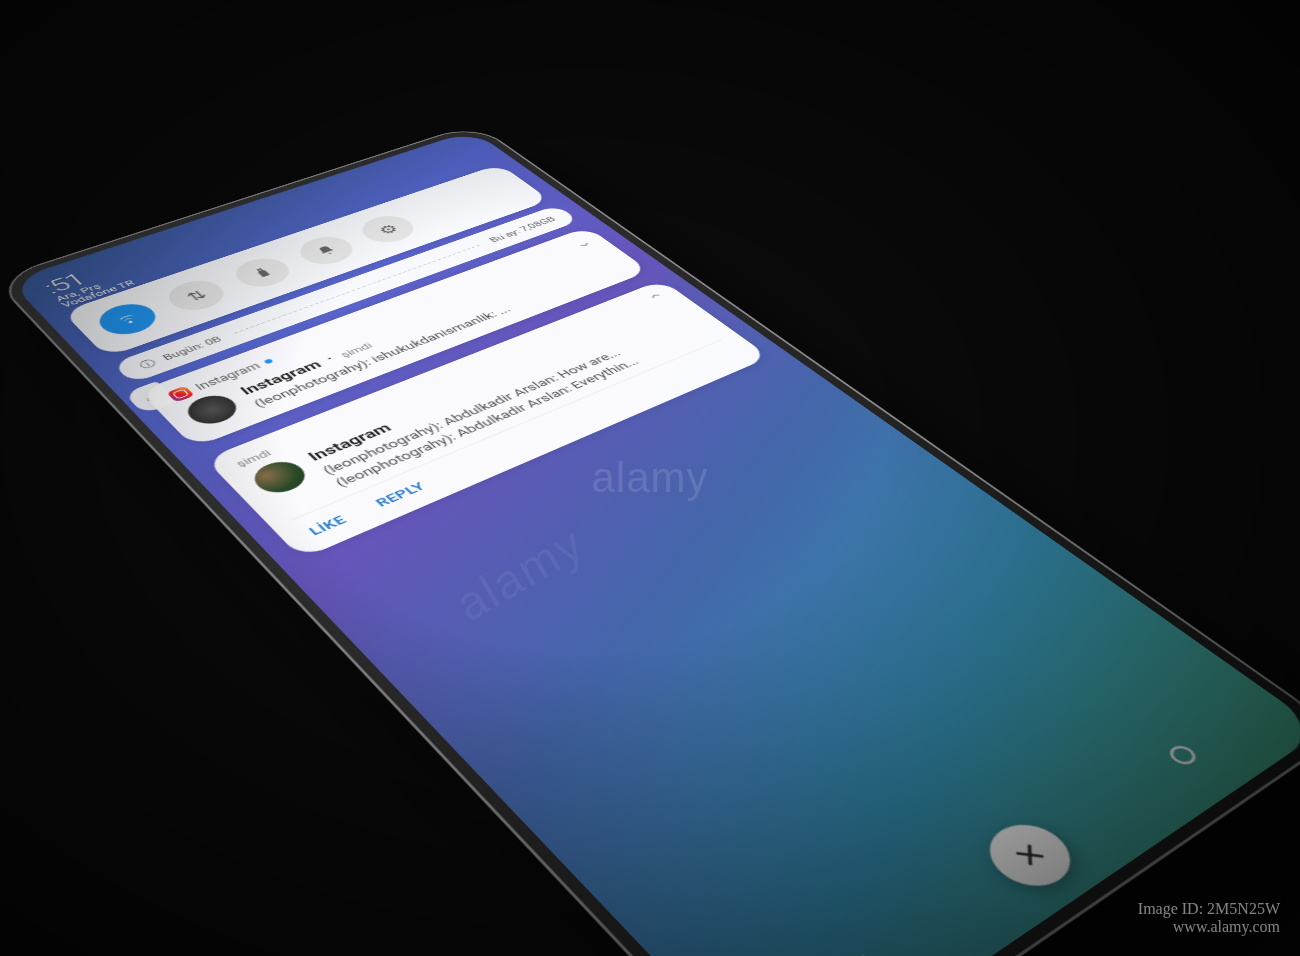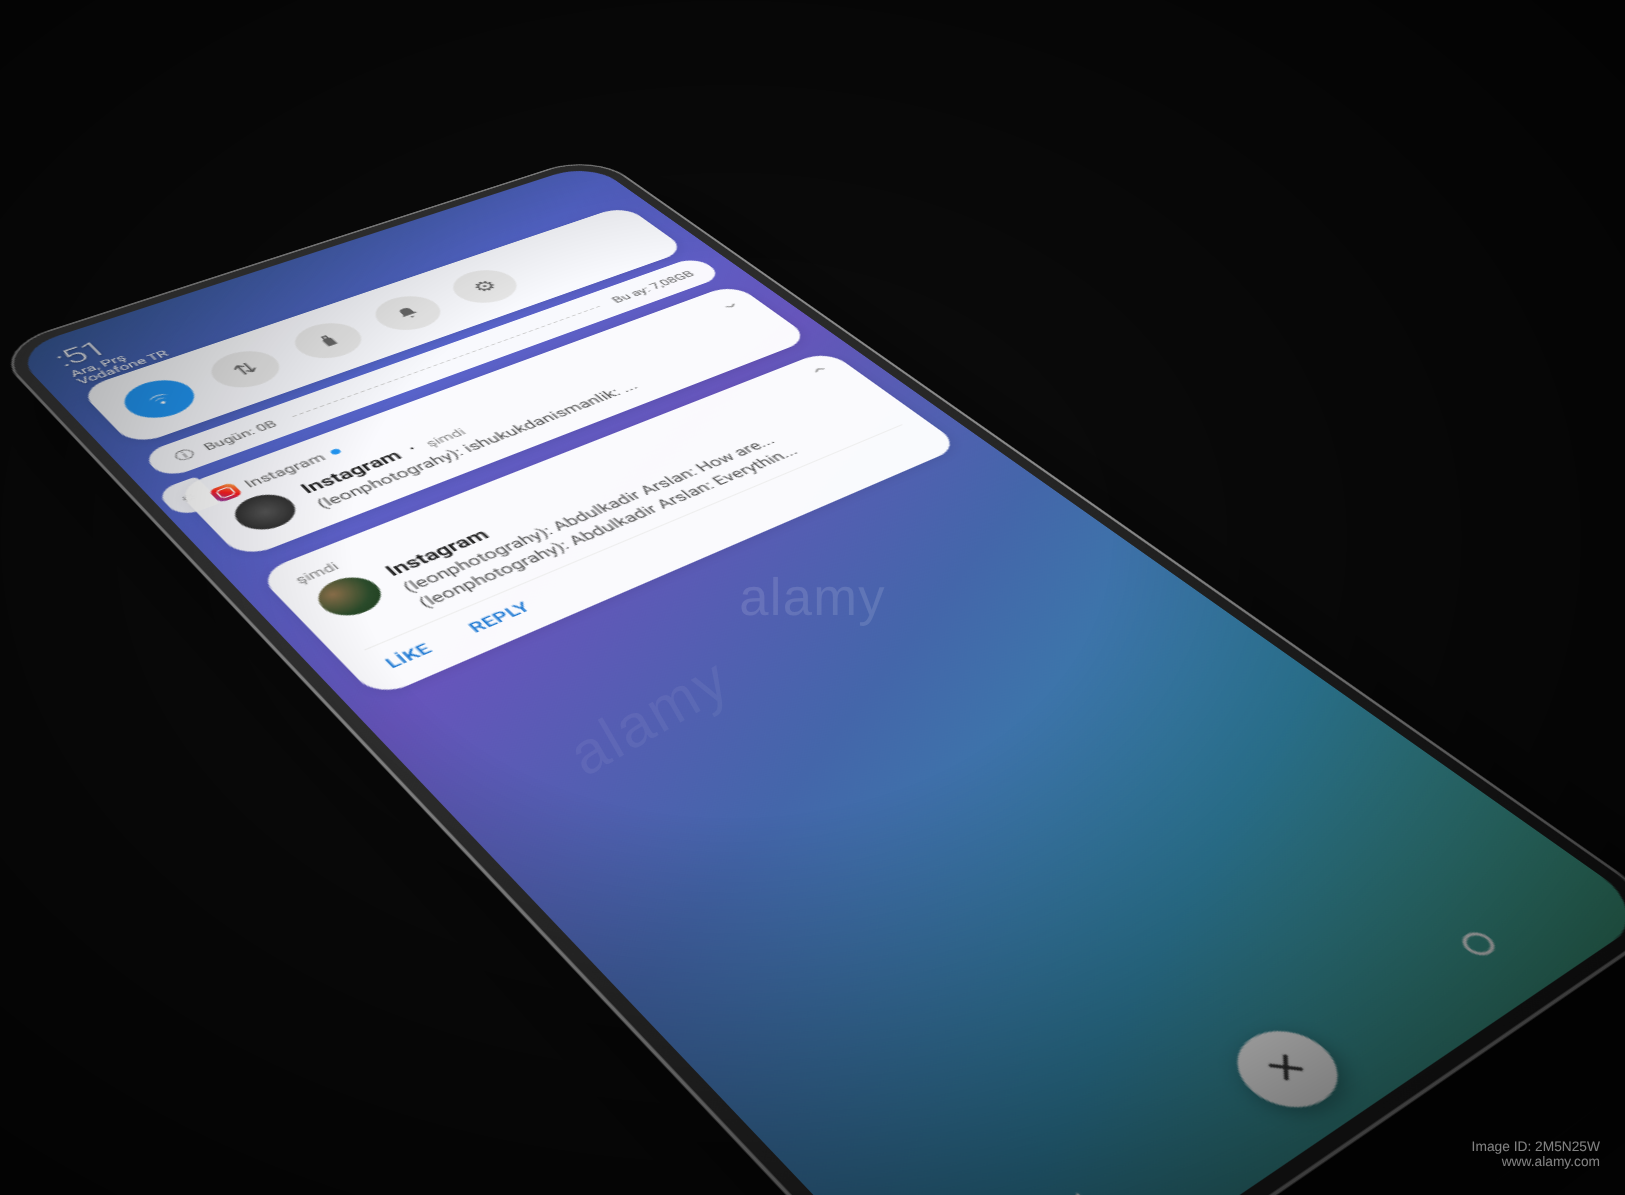--- a/index.html
+++ b/index.html
@@ -313,22 +313,22 @@
       justify-content: center;
       font-size: 13px;
       color: #666;
     }
 
     .watermark {
       position: absolute;
       bottom: 20px;
       right: 20px;
       color: rgba(255,255,255,0.5);
-      font-size: 11px;
-      font-family: Liberation Sans, sans-serif;
+      font-size: 16px;
+      font-family: Liberation Serif, serif;
       text-align: right;
     }
 
     .watermark-logo {
       position: absolute;
       top: 50%;
       left: 50%;
       transform: translate(-50%, -50%);
       color: rgba(255,255,255,0.12);
       font-size: 42px;

